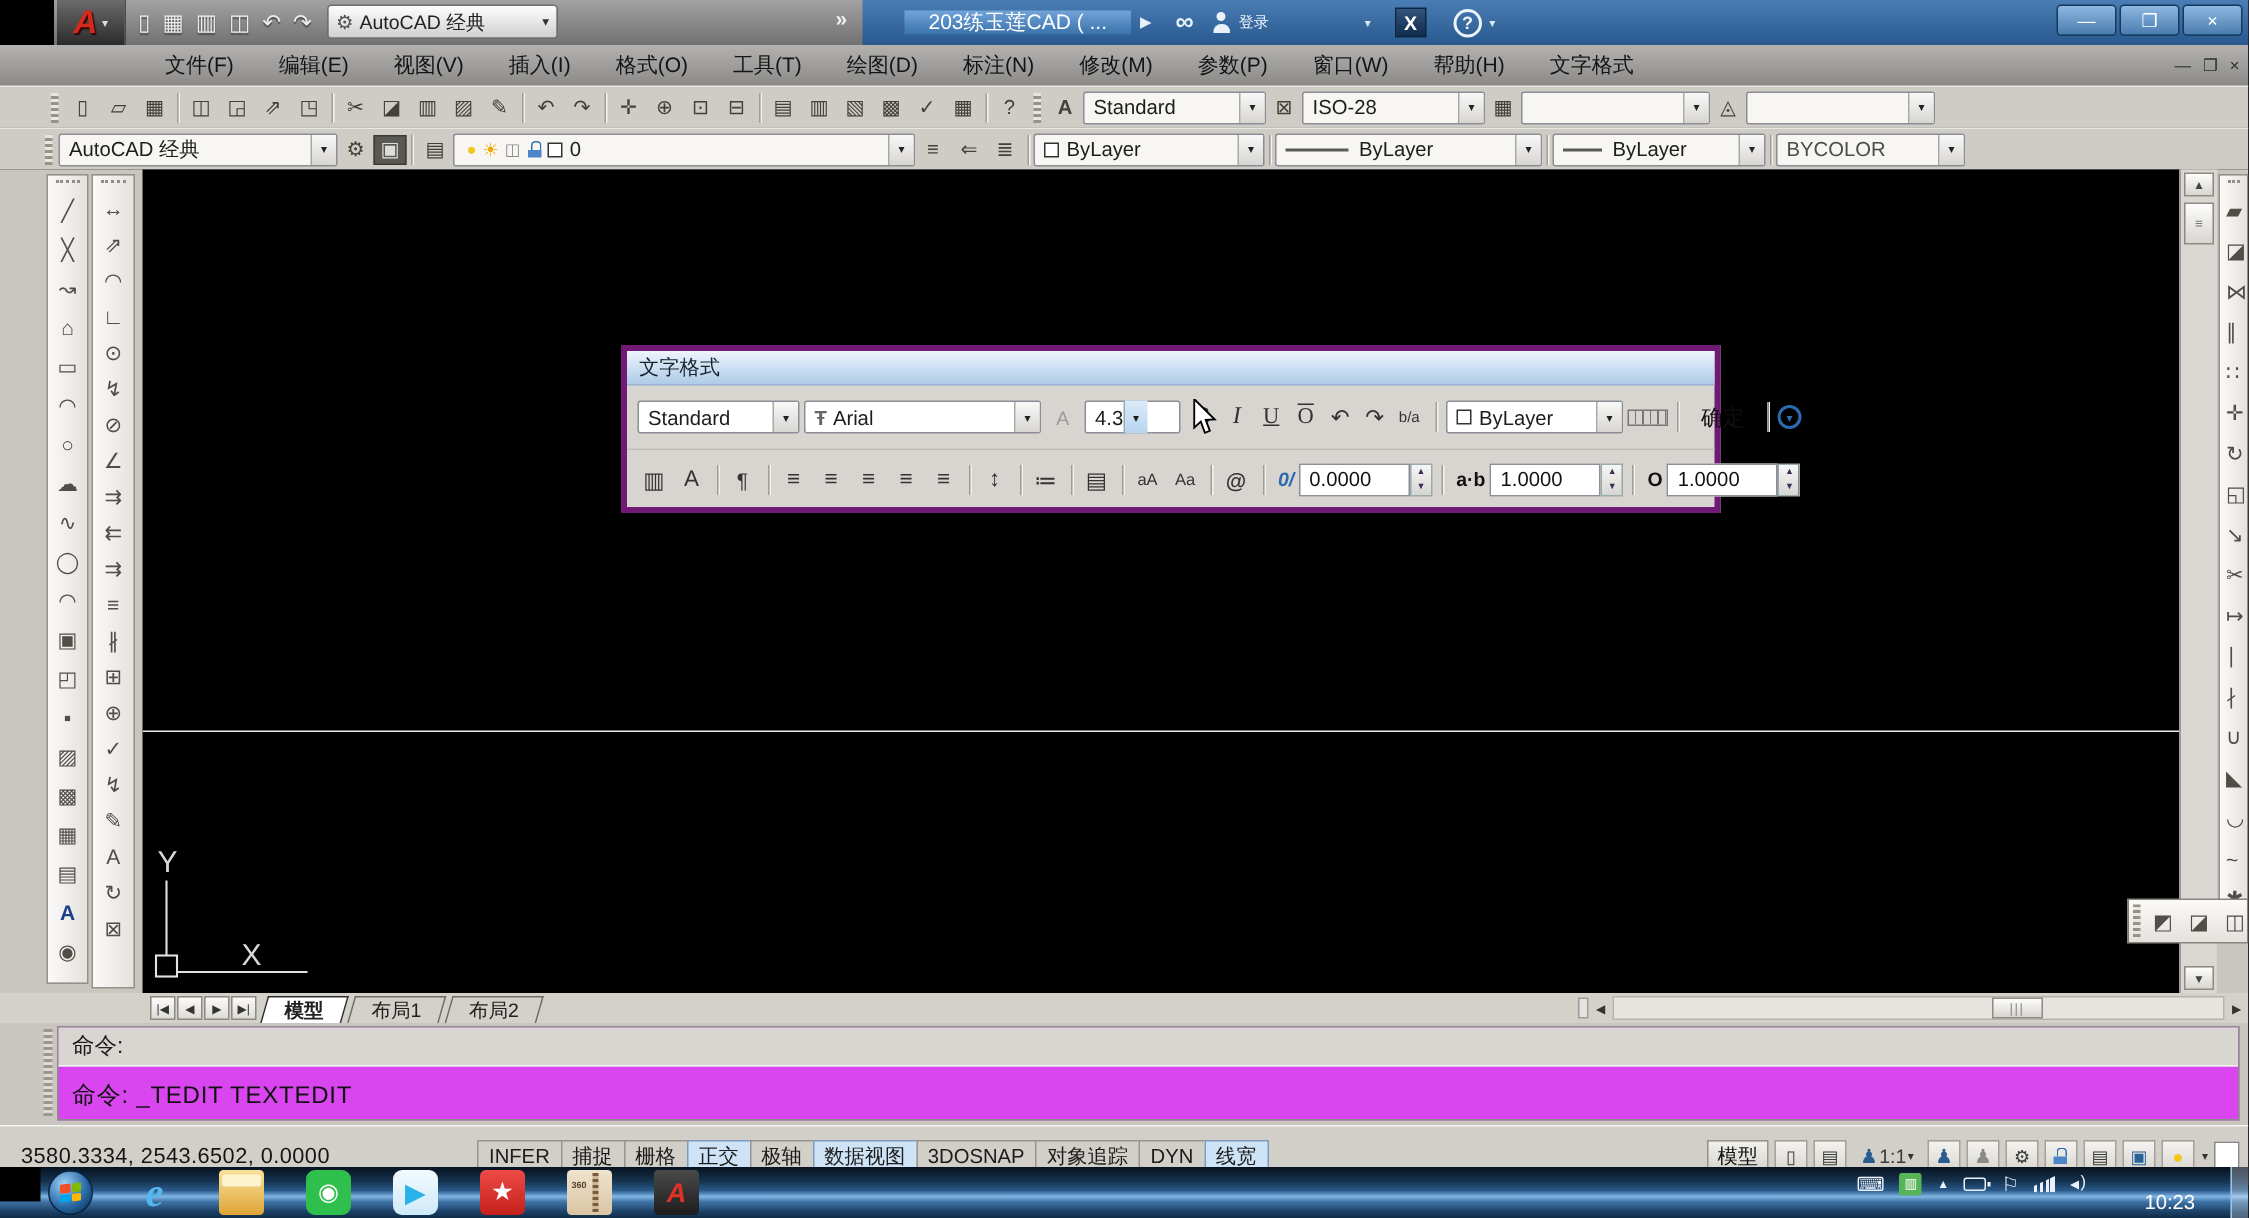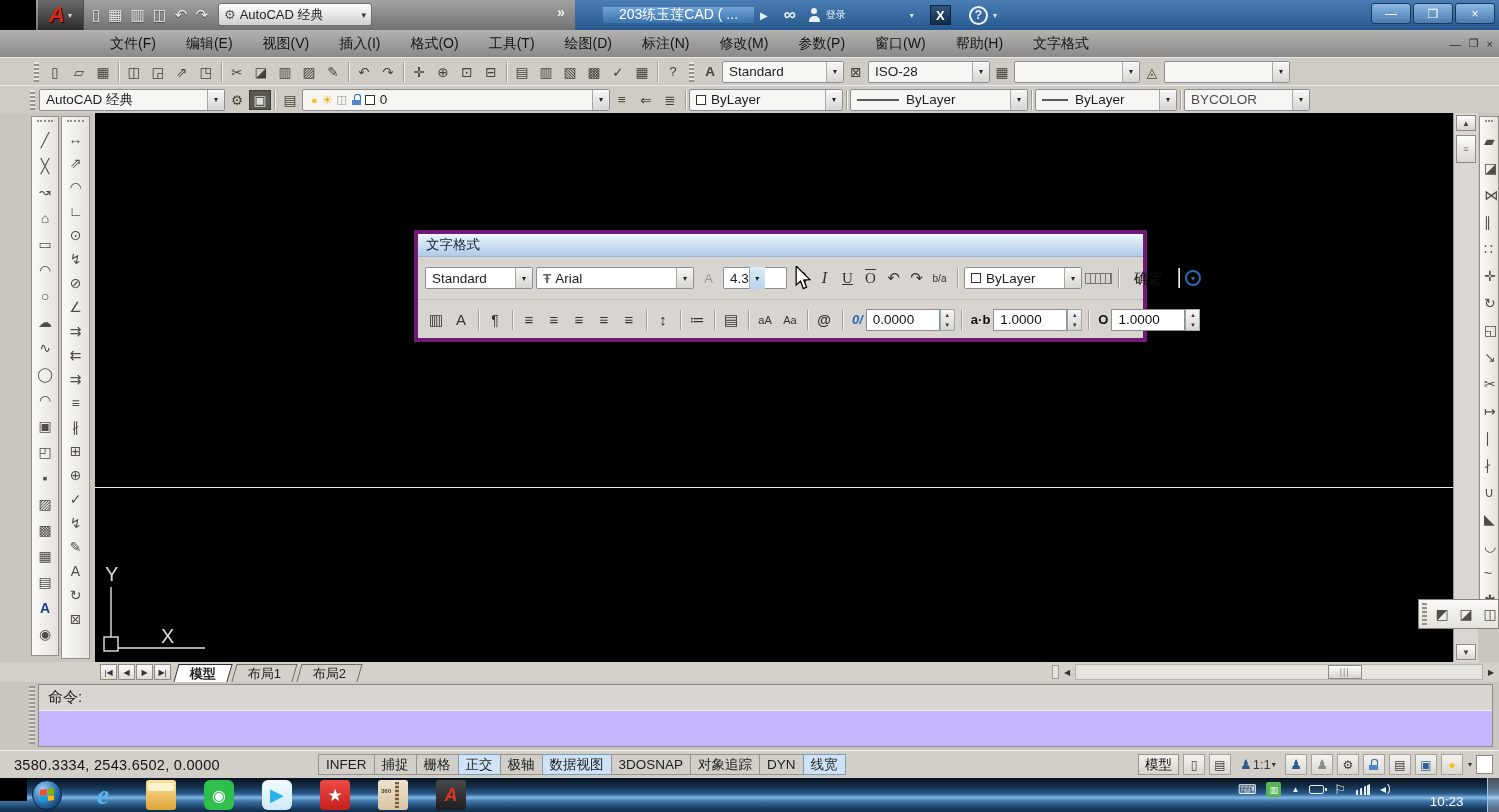--- a/index.html
+++ b/index.html
@@ -150,28 +150,28 @@
   .tab.on{background:#fff;font-weight:bold;border-color:#2c2c2c;}
   .hs-split{width:7px;height:14px;background:#e6e4e0;border:1px solid #999;margin-left:auto;flex:0 0 auto;}
   .hsbtn{width:16px;height:16px;display:flex;align-items:center;justify-content:center;font-size:8px;color:#333;flex:0 0 auto;}
   .hstrack{width:408px;height:16px;background:#e6e4df;border:1px solid #b5b2ac;position:relative;flex:0 0 auto;}
   .hsthumb{position:absolute;left:62%;top:0;width:34px;height:14px;background:linear-gradient(#fdfdfc,#d9d6d1);border:1px solid #8f8b84;
     display:flex;align-items:center;justify-content:center;font-size:9px;color:#888;letter-spacing:1px;}
 
   
   .cmd{position:absolute;left:0;top:682px;width:100%;height:68px;background:#c9c6c0;}
   .cmdgrip{position:absolute;left:29px;top:4px;width:6px;height:58px;background:repeating-linear-gradient(0deg,#9b978e 0 2px,#dedbd5 2px 4px);}
-  .cmdwin{position:absolute;left:38px;top:2px;right:6px;bottom:3px;background:#c4b5fd;border:1px solid #8c8c8c;text-align:center;}
+  .cmdwin{position:absolute;left:38px;top:2px;right:6px;bottom:3px;background:#d946ef;border:1px solid #8c8c8c;text-align:center;}
   .cmdhist{height:26px;background:#d9d6d1;border-bottom:1px solid #f2f1ee;display:flex;align-items:center;padding-left:9px;
     font-size:15px;color:#1c1c1c;}
   .cmdcur{position:absolute;left:0;right:0;bottom:1px;height:29px;display:flex;align-items:center;padding-left:9px;
     font-size:16px;color:#111;letter-spacing:.5px;}
 
   
-  .status{position:absolute;left:0;top:750px;width:100%;height:28px;background:#d2cfc9;border-top:1px solid #f4f3f0;
+  .status{position:absolute;left:0;top:750px;width:100%;height:40px;background:#d2cfc9;border-top:1px solid #f4f3f0;
     display:flex;align-items:center;}
   .coords{width:318px;padding-left:14px;font-size:14.5px;color:#141414;letter-spacing:.3px;flex:0 0 auto;}
   .toggle{height:21px;padding:0 7px;border:1px solid #98948d;border-right:none;display:flex;align-items:center;
     font-size:13.5px;color:#1c1c1c;background:#d2cfc9;flex:0 0 auto;}
   .toggle:last-child{border-right:1px solid #98948d;}
   .toggle.on{background:#cfe3f6;border-color:#7d9cbd;}
   .st-right{margin-left:auto;display:flex;align-items:center;gap:4px;padding-right:6px;}
   .st-model{height:21px;padding:0 6px;border:1px solid #98948d;background:linear-gradient(#f2f1ee,#d7d4ce);
     display:flex;align-items:center;font-size:13.5px;flex:0 0 auto;}
   .sbtn{width:22px;height:21px;border:1px solid #a5a19a;background:linear-gradient(#f4f3f0,#dad7d1);
@@ -853,20 +853,21 @@
     <div class="hstrack">
       <div class="hsthumb">|||</div>
     </div>
     <span class="hsbtn">▶</span>
   </div>
 
   <div class="cmd">
     <div class="cmdgrip"></div>
     <div class="cmdwin">
       <div class="cmdhist">命令:</div>
+      <div class="cmdcur">命令: _TEDIT TEXTEDIT</div>
     </div>
   </div>
 
   <div class="status">
     <div class="coords">3580.3334,  2543.6502,  0.0000</div>
     <div style="display:flex;align-items:center;">
 
     <div class="toggle">
           <span>INFER</span>
         </div>

